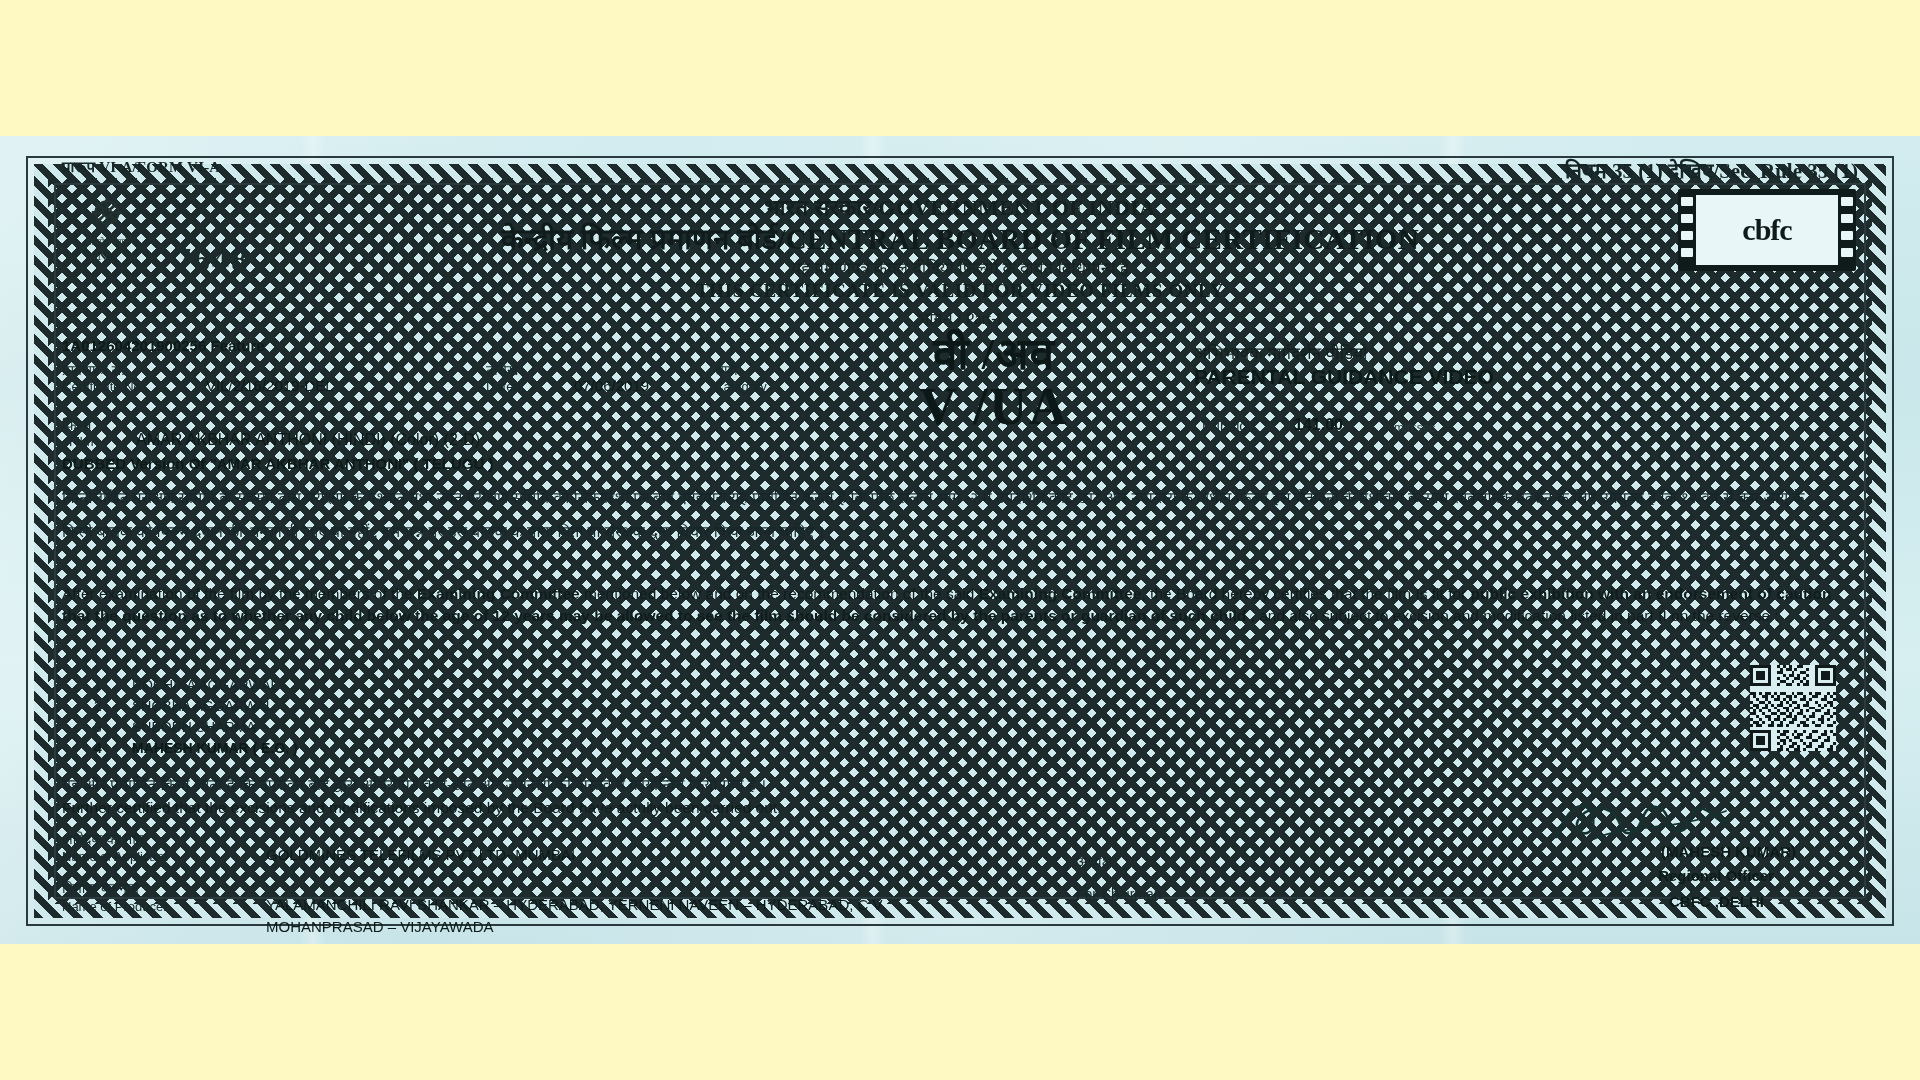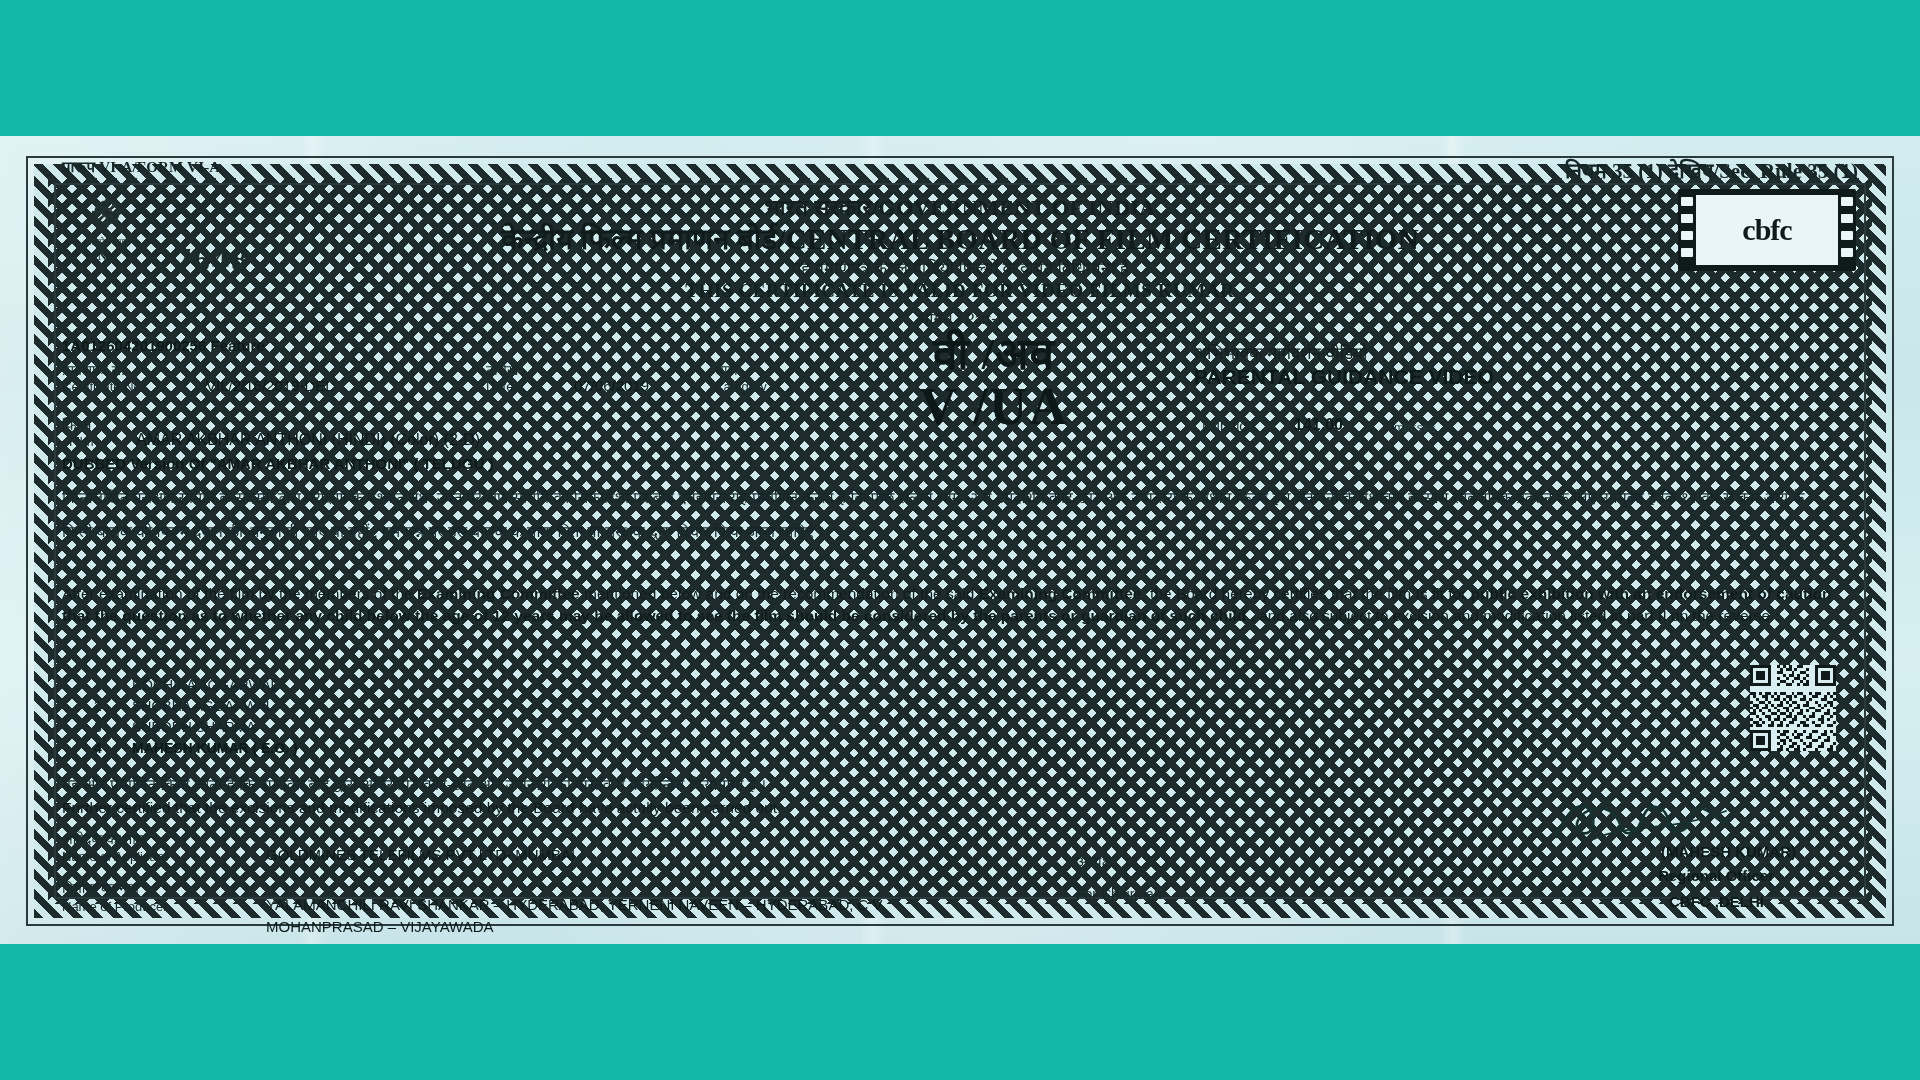--- a/index.html
+++ b/index.html
@@ -8,21 +8,21 @@
     background: #000;
     width: 1920px;
     height: 1080px;
     overflow: hidden;
     font-family: "Liberation Sans", sans-serif;
   }
   #stage {
     position: relative;
     width: 1920px;
     height: 1080px;
-    background: #14b8a6;
+    background: #fef9c3;
   }
   
   #cert {
     position: absolute;
     left: 0px;
     top: 136px;
     width: 1920px;
     height: 808px;
     background: #cfe9ec;
     background-image:
@@ -382,21 +382,21 @@
         <div class="perf" style="right:3px;top:42px"></div>
         <div class="perf" style="right:3px;top:59px"></div>
         <div class="cbfc-inner">
           <div class="cbfc-text">cbfc</div>
         </div>
       </div>
 
       <div class="abs head-line1">भारत  सरकार/GOVERNMENT OF INDIA</div>
       <div class="abs head-line2">केन्द्रीय फिल्म प्रमाणन बोर्ड/CENTRAL BOARD OF FILM CERTIFICATION</div>
       <div class="abs head-line3">यह प्रमाणपत्र केवल वीडियो फिल्मों के वाबत विधिमान्य है</div>
-      <div class="abs head-line4">THIS CERTIFICATE IS VALID FOR VIDEO FILMS KUMAR</div>
+      <div class="abs head-line4">THIS CERTIFICATE IS VALID FOR VIDEO FILMS ONLY</div>
       <div class="abs head-line5">भाग-I / Part-I</div>
 
       <div class="abs r1-featureline">1A012604201900256 Feature</div>
       <div class="abs lbl-hi r1-certlbl-hi">प्रमाणपत्र सं.</div>
       <div class="abs lbl-en r1-certlbl-en">Certificate No.</div>
       <div class="abs val r1-certval">VIL/2/16/2019-DEL</div>
 
       <div class="abs lbl-hi r1-datelbl-hi">तारीख</div>
       <div class="abs lbl-en r1-datelbl-en">Dated</div>
       <div class="abs val r1-dateval">07/06/2019</div>

